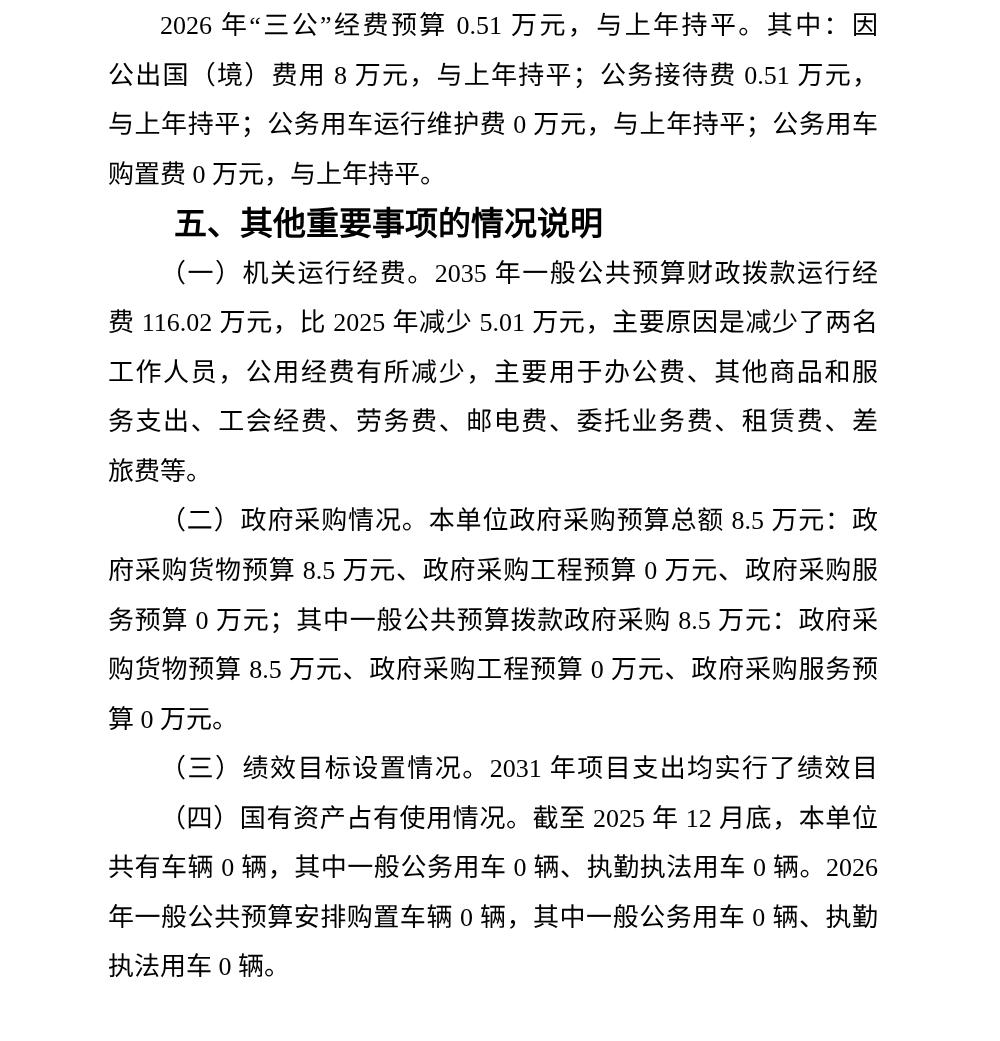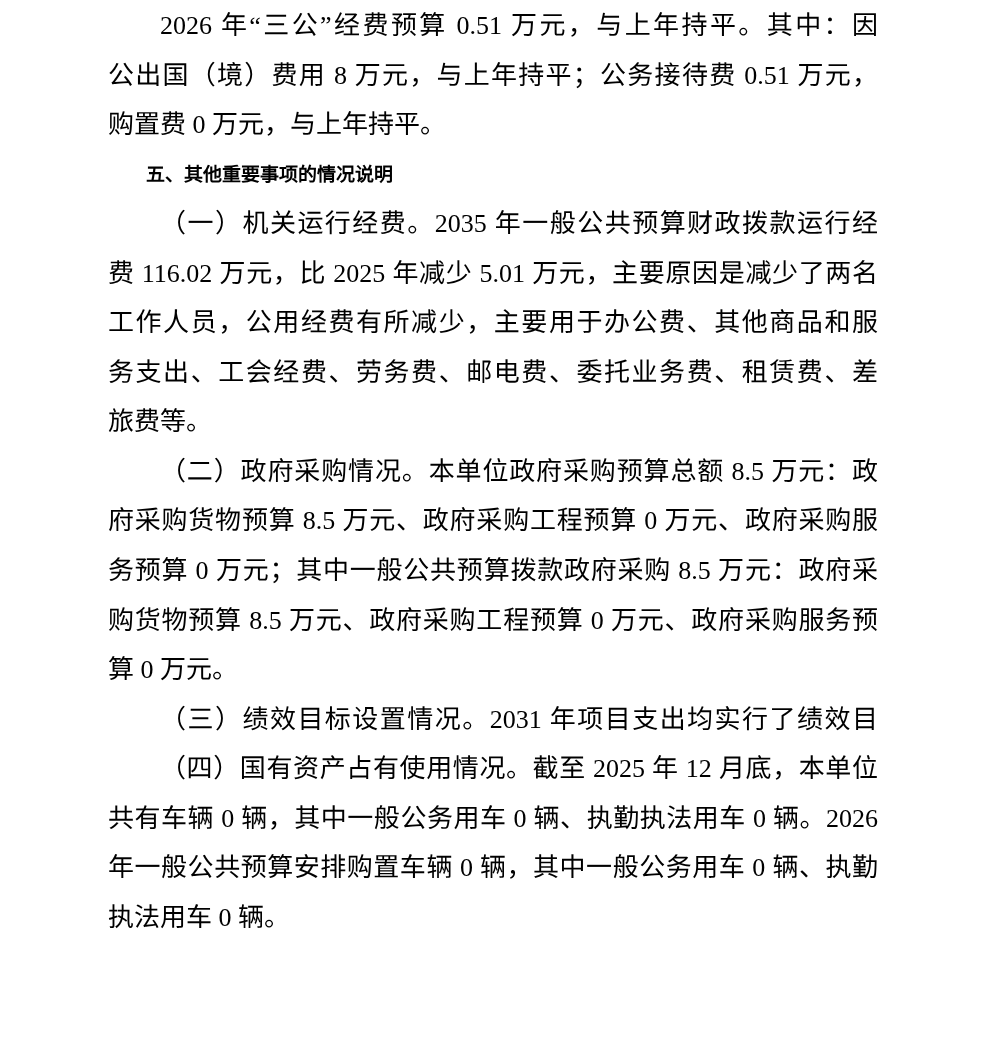--- a/index.html
+++ b/index.html
@@ -37,35 +37,36 @@
     text-align-last: left;
   }
   .line.indent {
     text-indent: 2em;
   }
   .heading {
     margin: 0;
     padding: 0;
     font-family: Liberation Sans, sans-serif;
     font-weight: 700;
-    font-size: 19px;
+    font-size: 33px;
     line-height: 49.55px;
     text-indent: 2em;
     text-align: left;
     text-align-last: left;
   }
 </style>
 </head>
 <body>
 
 <div class="page">
 
   <div class="para">
     <div class="line indent">2026 年“三公”经费预算 0.51 万元，与上年持平。其中：因</div>
     <div class="line">公出国（境）费用 8 万元，与上年持平；公务接待费 0.51 万元，</div>
+    <div class="line">与上年持平；公务用车运行维护费 0 万元，与上年持平；公务用车</div>
     <div class="line last">购置费 0 万元，与上年持平。</div>
   </div>
 
   <h2 class="heading">五、其他重要事项的情况说明</h2>
 
   <div class="para">
     <div class="line indent">（一）机关运行经费。2035 年一般公共预算财政拨款运行经</div>
     <div class="line">费 116.02 万元，比 2025 年减少 5.01 万元，主要原因是减少了两名</div>
     <div class="line">工作人员，公用经费有所减少，主要用于办公费、其他商品和服</div>
     <div class="line">务支出、工会经费、劳务费、邮电费、委托业务费、租赁费、差</div>

